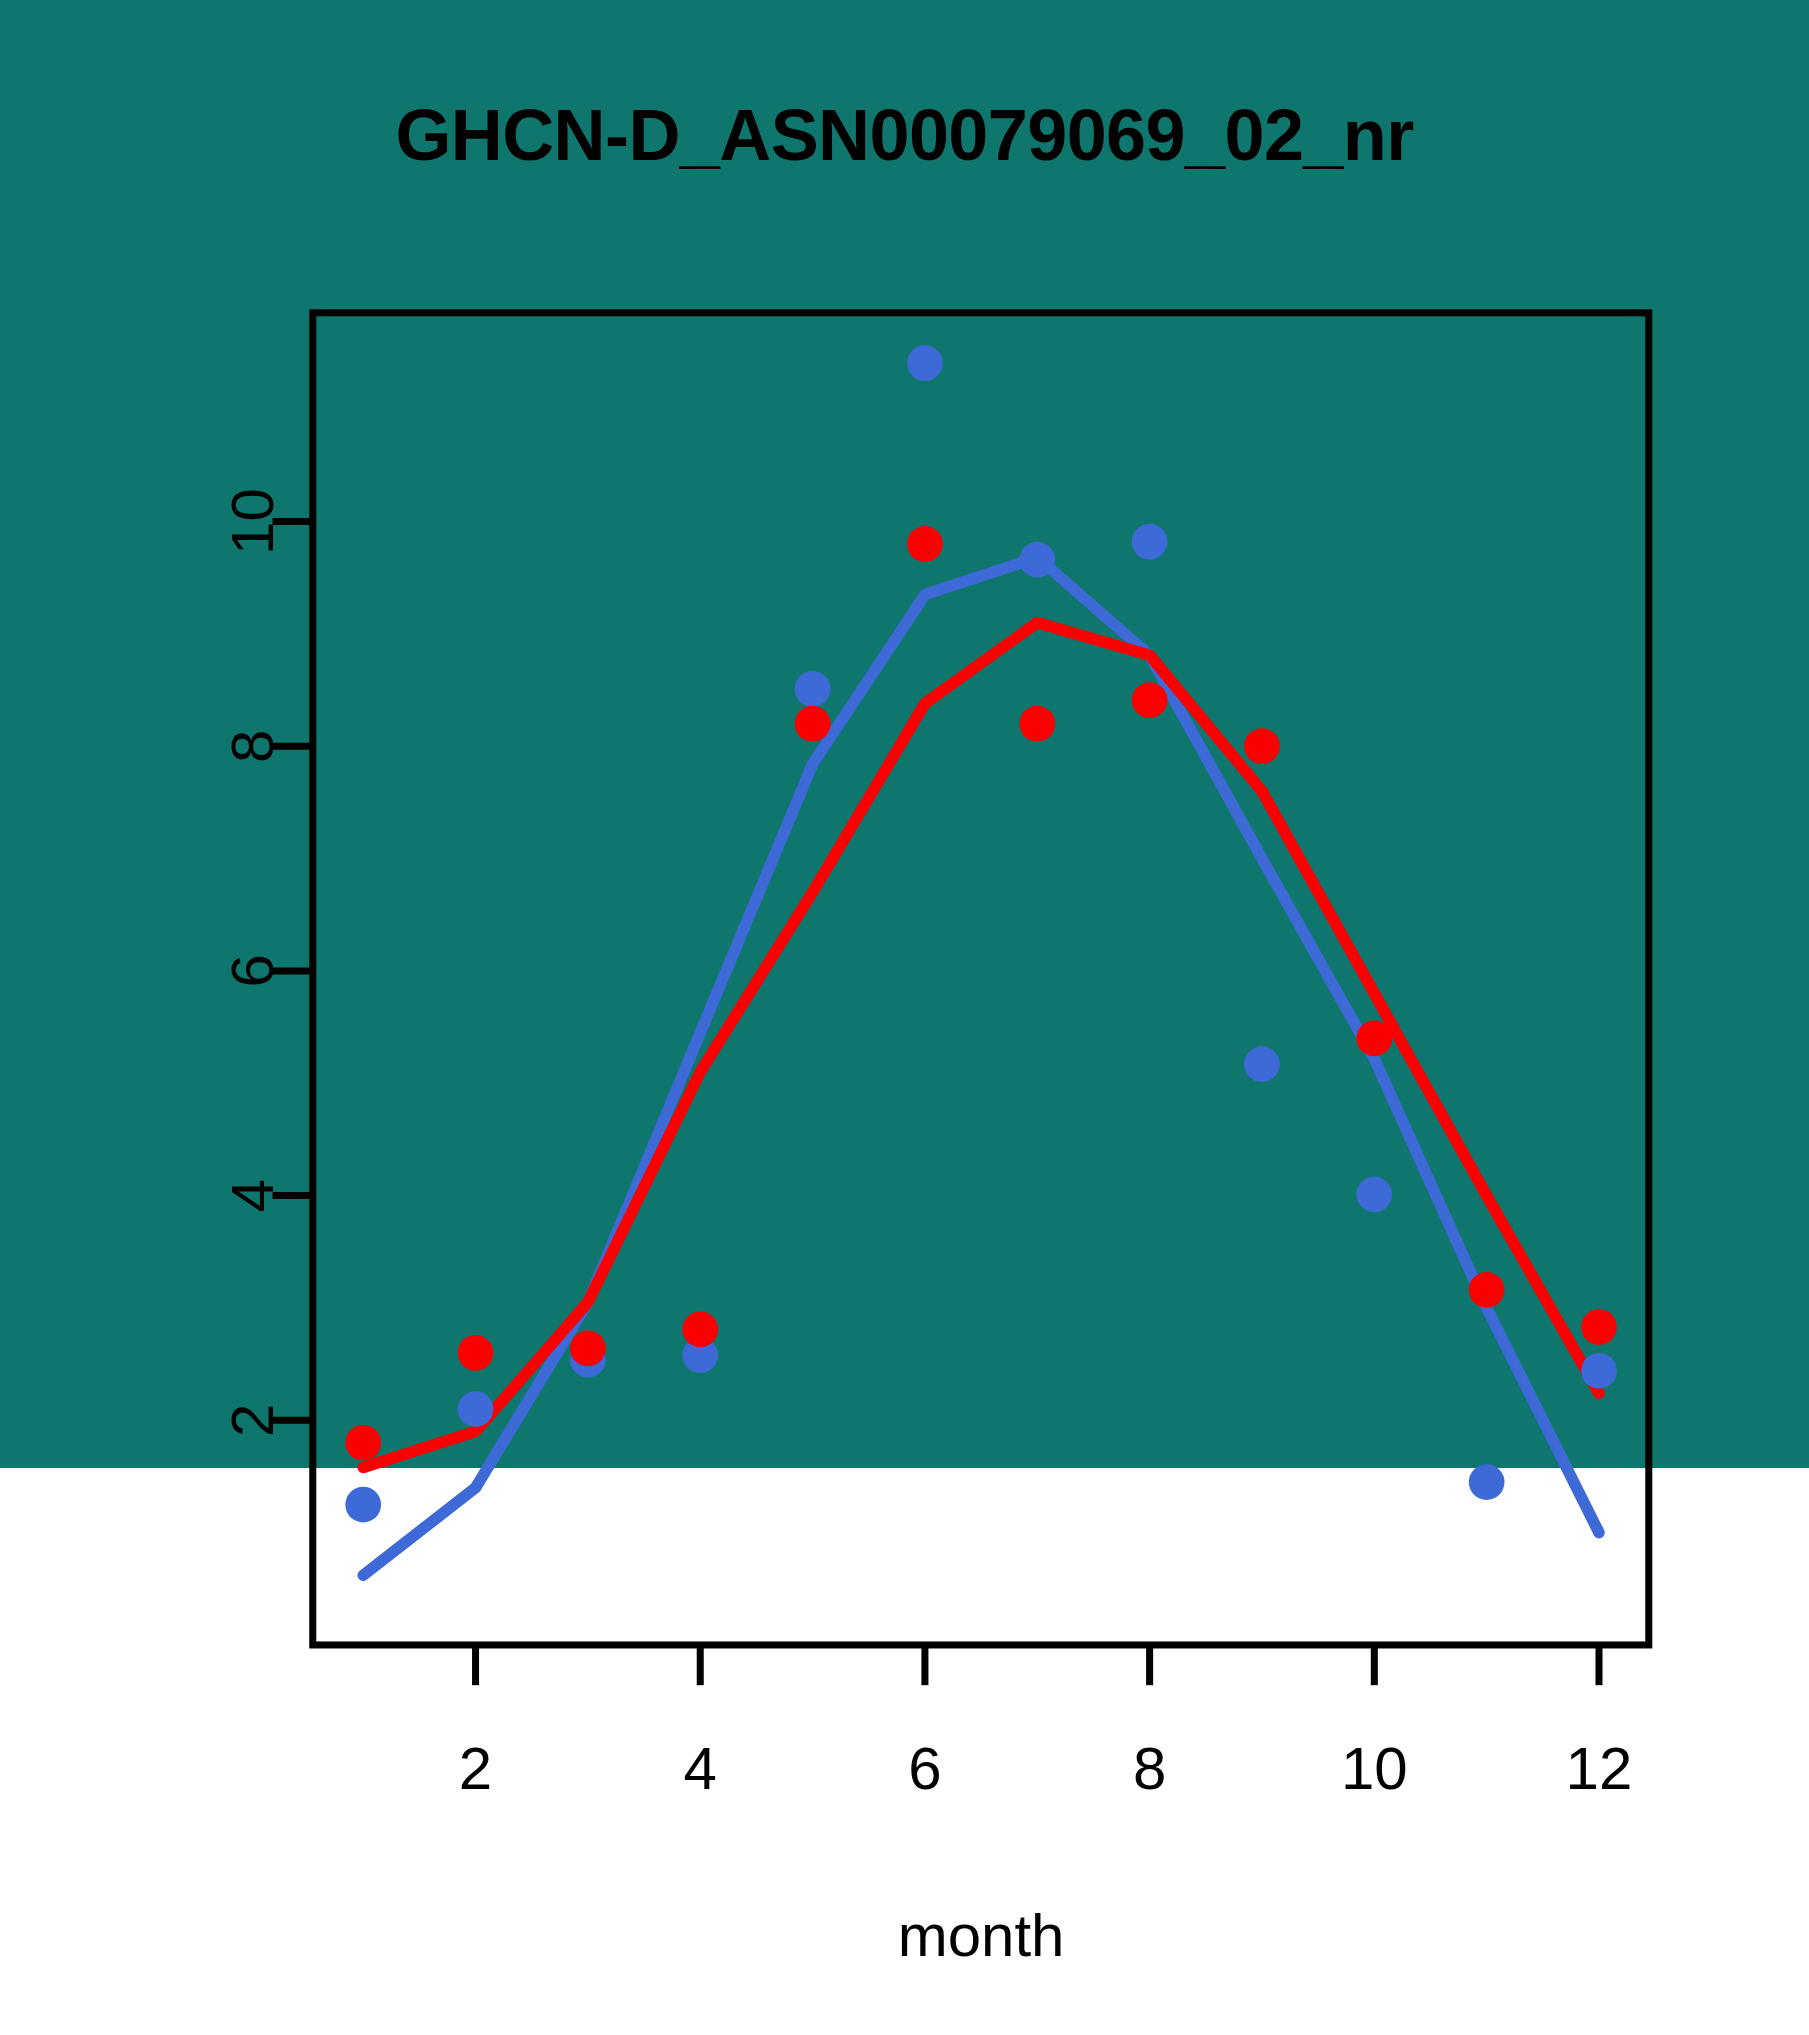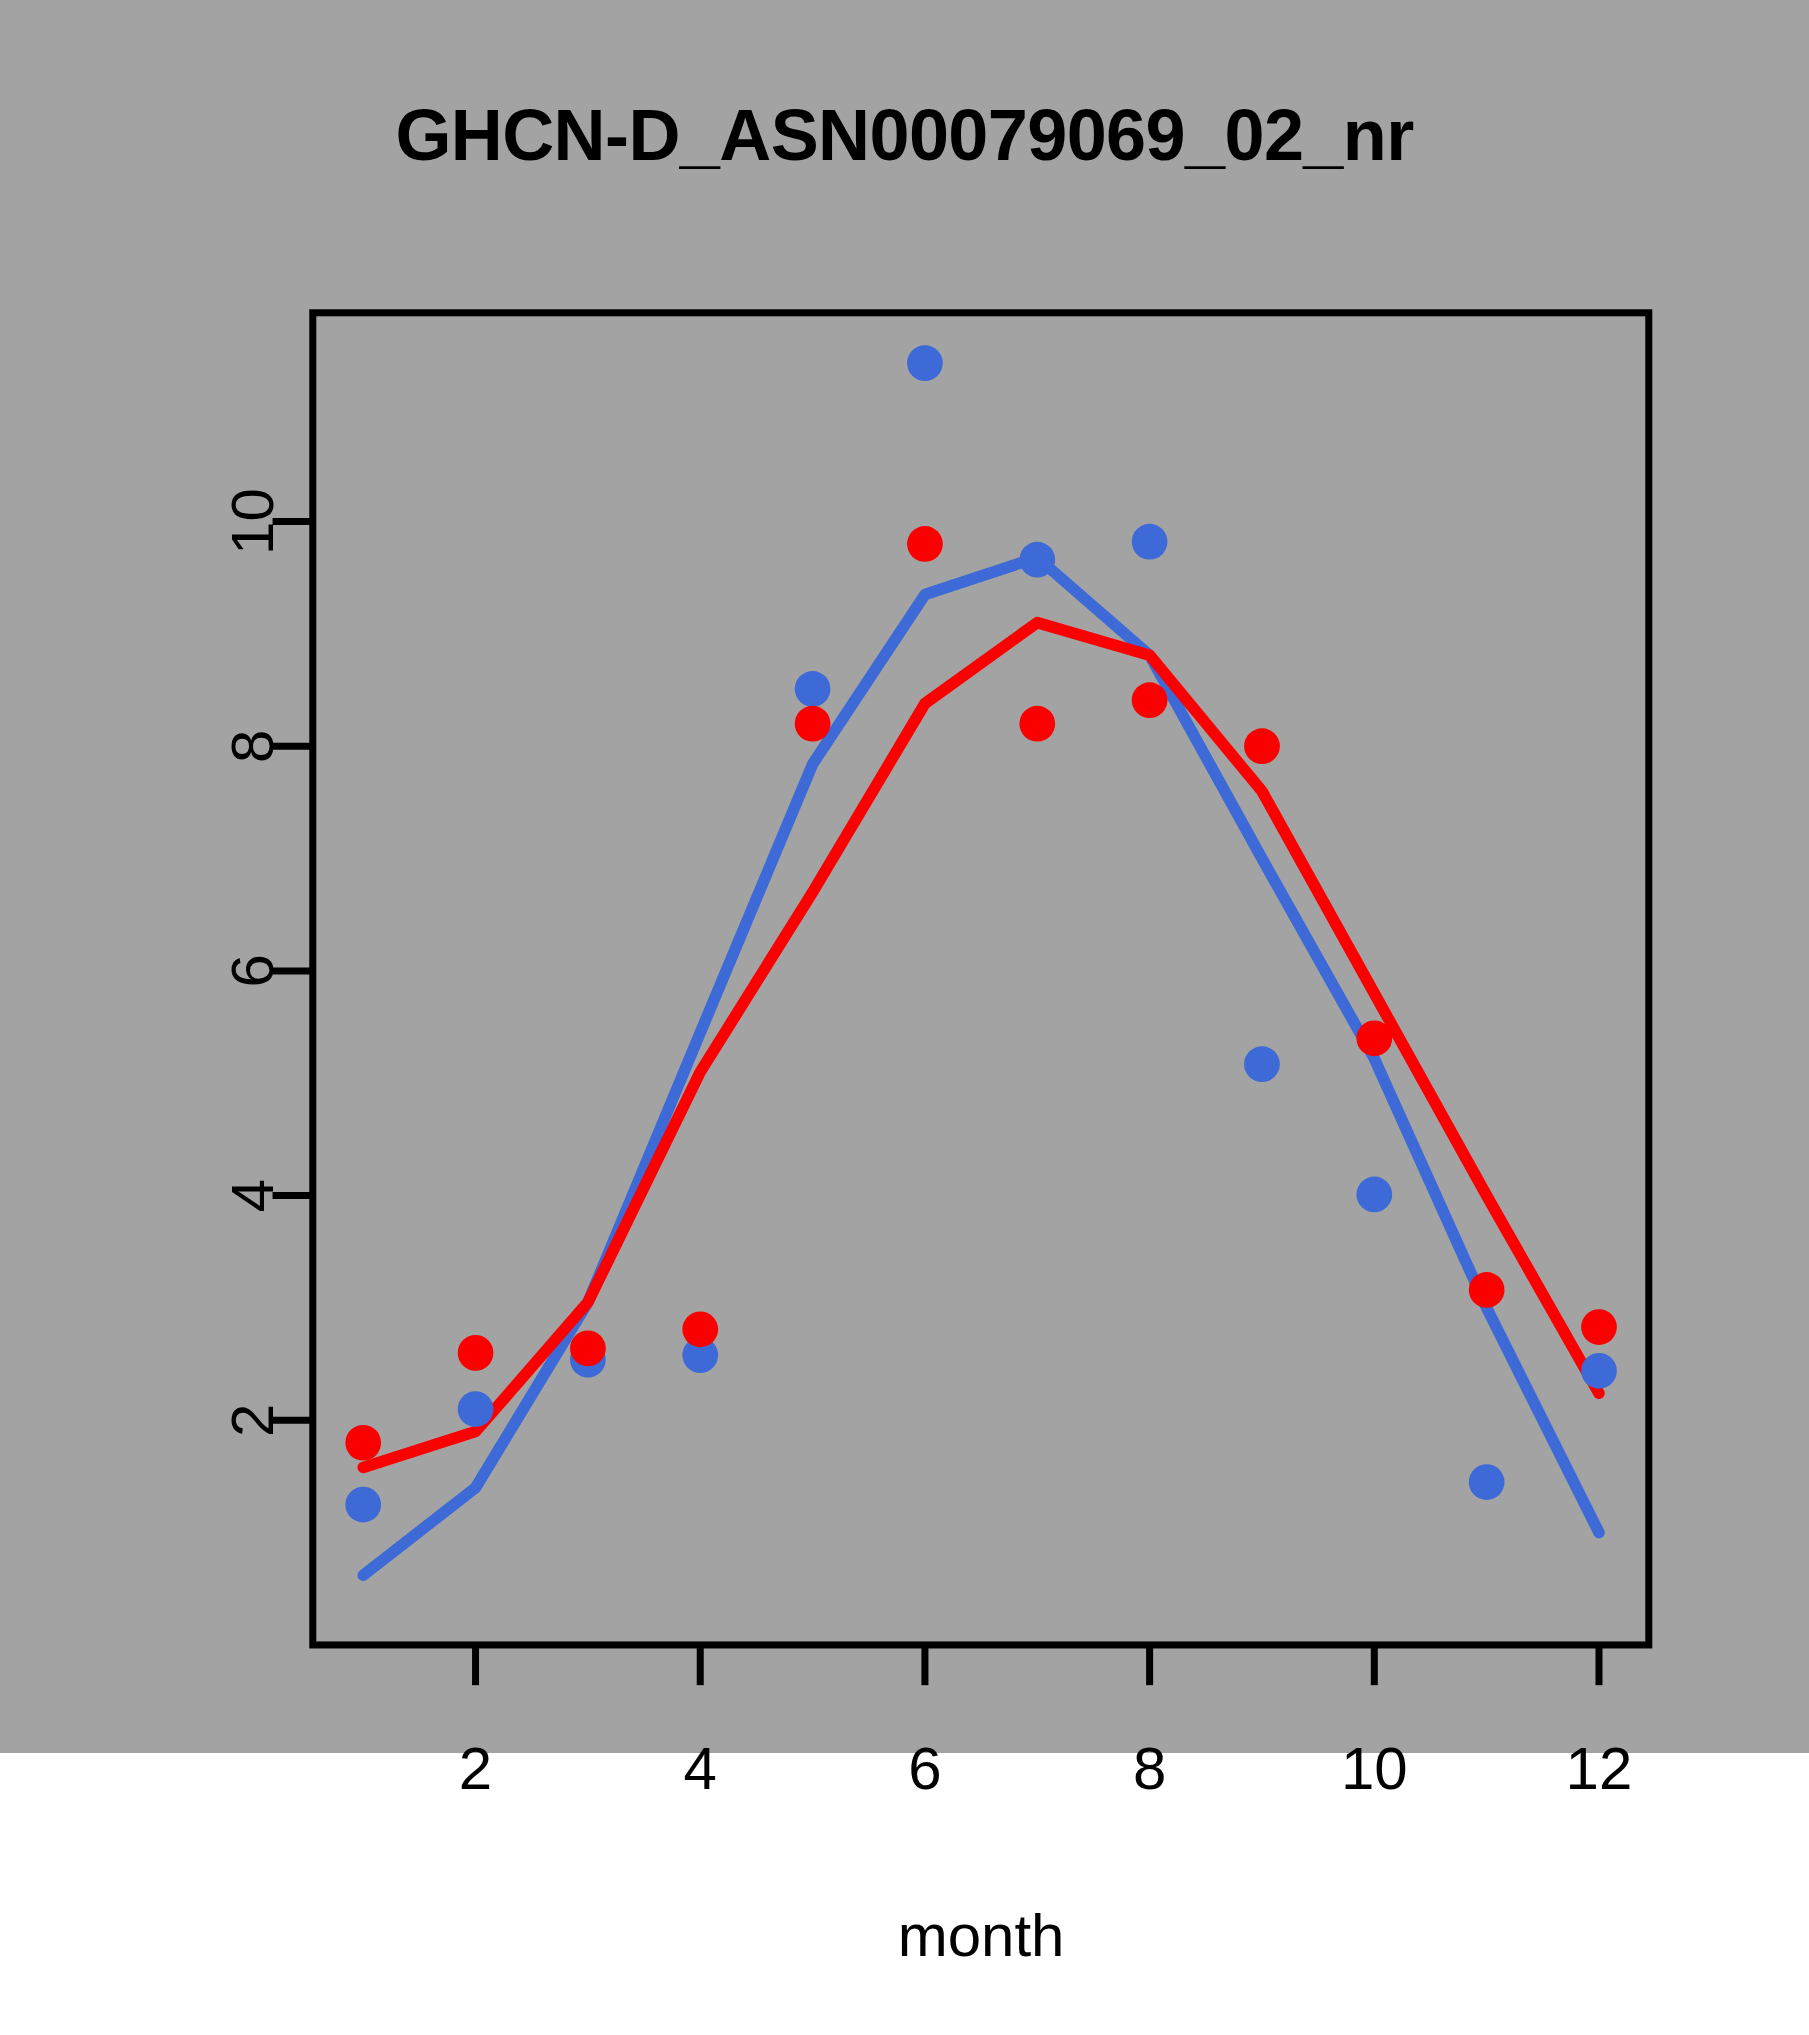--- a/index.html
+++ b/index.html
@@ -9,22 +9,22 @@
   }
   body {
     width: 1809px;
     height: 2035px;
     font-family: "Liberation Sans", sans-serif;
     overflow: hidden;
   }
   #figure {
     position: relative;
     width: 1809px;
-    height: 1753px;
-    background: #a3a3a3;
+    height: 1468px;
+    background: #0f766e;
   }
   #chart-title {
     position: absolute;
     left: 0;
     top: 97px;
     width: 1809px;
     text-align: center;
     font-family: "Liberation Sans", sans-serif;
     font-weight: bold;
     font-size: 72px;

